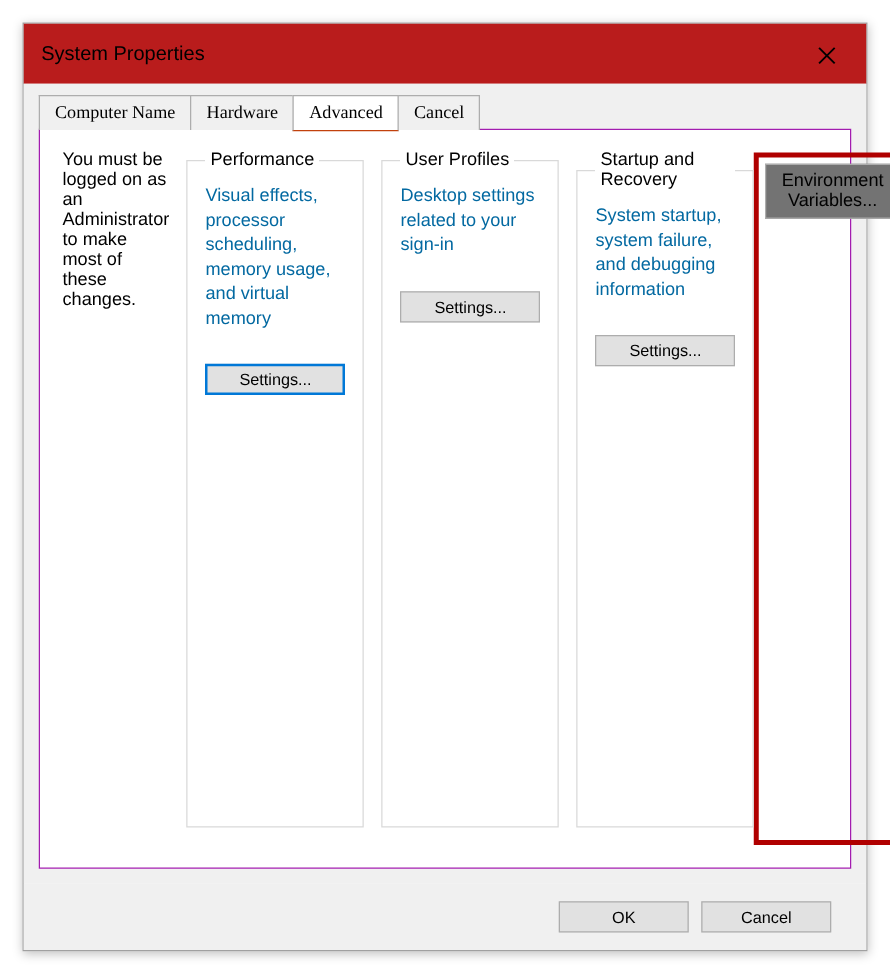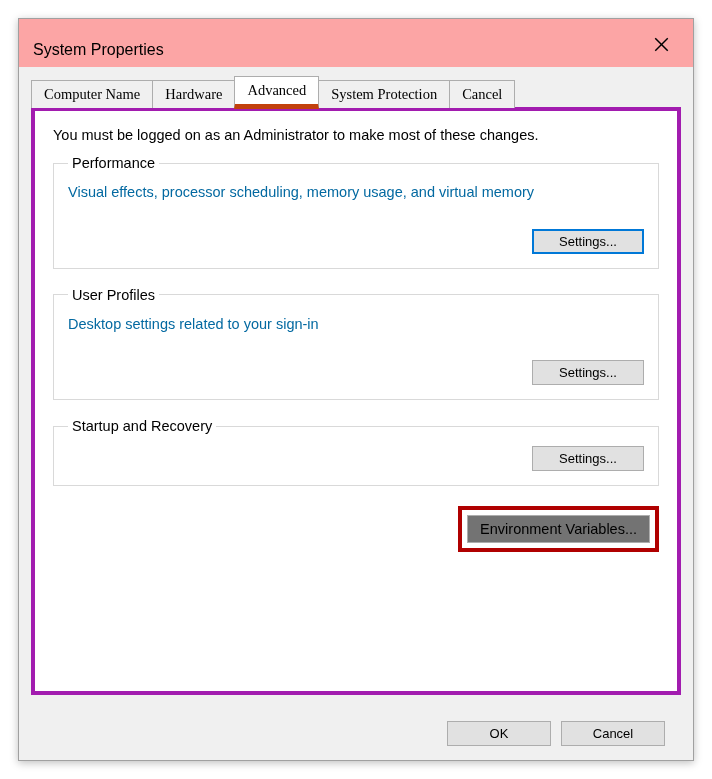--- a/index.html
+++ b/index.html
@@ -16,23 +16,23 @@
       height: 100%;
       background: #ffffff;
       border: 1px solid #a0a0a0;
       box-shadow: 0 2px 8px rgba(0,0,0,0.25);
       display: flex;
       flex-direction: column;
     }
     .titlebar {
       display: flex;
       justify-content: space-between;
-      align-items: flex-end;
+      align-items: center;
       padding: 10px 12px 8px 14px;
-      background: #fca5a5;
+      background: #b91c1c;
     }
     .title-text { font-size: 16px; color: #000; }
     .close-btn {
       width: 40px; height: 30px;
       display: flex; align-items: center; justify-content: center;
       cursor: pointer;
     }
     .close-btn svg { width: 15px; height: 15px; }
     .content {
       flex: 1;
@@ -54,40 +54,40 @@
       border-bottom: none;
       padding: 5px 12px;
       font-size: 14.5px;
       color: #000;
       cursor: pointer;
       margin-right: -1px;
       position: relative;
     }
     .tab.active {
       background: #ffffff;
-      border-bottom: 5px solid #c2410c;
+      border-bottom: 1px solid #c2410c;
       z-index: 3;
       top: 1px;
     }
     .tab-panel {
       background: #ffffff;
-      border: 4px solid #a21caf;
+      border: 1px solid #a21caf;
       flex: 1;
       margin-top: -1px;
       z-index: 1;
       padding: 16px 18px 14px 18px;
       display: flex;
-      flex-direction: column;
     }
     .intro-text { color: #000; margin-bottom: 12px; }
     fieldset {
       border: 1px solid #d9d9d9;
       padding: 12px 14px 14px 14px;
       margin-bottom: 18px;
       position: relative;
+      margin-left: 14px;
     }
     legend {
       font-size: 14.5px;
       padding: 0 4px;
       color: #000;
     }
     .fdesc { color: #0369a1; margin-bottom: 26px; line-height: 1.35; }
     .btn-row { display: flex; justify-content: flex-end; }
     .win-btn {
       background: #e1e1e1;
@@ -146,21 +146,20 @@
           <line x1="11" y1="1" x2="1" y2="11" stroke="#000" stroke-width="1.2"></line>
         </svg>
     </div>
   </div>
 
   <div class="content">
     <div class="tabs-row">
       <div class="tab">Computer Name</div>
       <div class="tab">Hardware</div>
       <div class="tab active">Advanced</div>
-      <div class="tab">System Protection</div>
       <div class="tab">Cancel</div>
     </div>
 
     <div class="tab-panel">
       <div class="intro-text">You must be logged on as an Administrator to make most of these changes.</div>
 
       <fieldset>
         <legend>Performance</legend>
         <div class="fdesc">Visual effects, processor scheduling, memory usage, and virtual memory</div>
         <div class="btn-row">
@@ -171,20 +170,21 @@
       <fieldset>
         <legend>User Profiles</legend>
         <div class="fdesc">Desktop settings related to your sign-in</div>
         <div class="btn-row">
           <button class="win-btn">Settings...</button>
         </div>
       </fieldset>
 
       <fieldset>
         <legend>Startup and Recovery</legend>
+        <div class="fdesc">System startup, system failure, and debugging information</div>
         <div class="btn-row">
           <button class="win-btn">Settings...</button>
         </div>
       </fieldset>
 
       <div class="env-wrap">
         <div class="env-highlight">
           <button class="env-btn">Environment Variables...</button>
         </div>
       </div>

